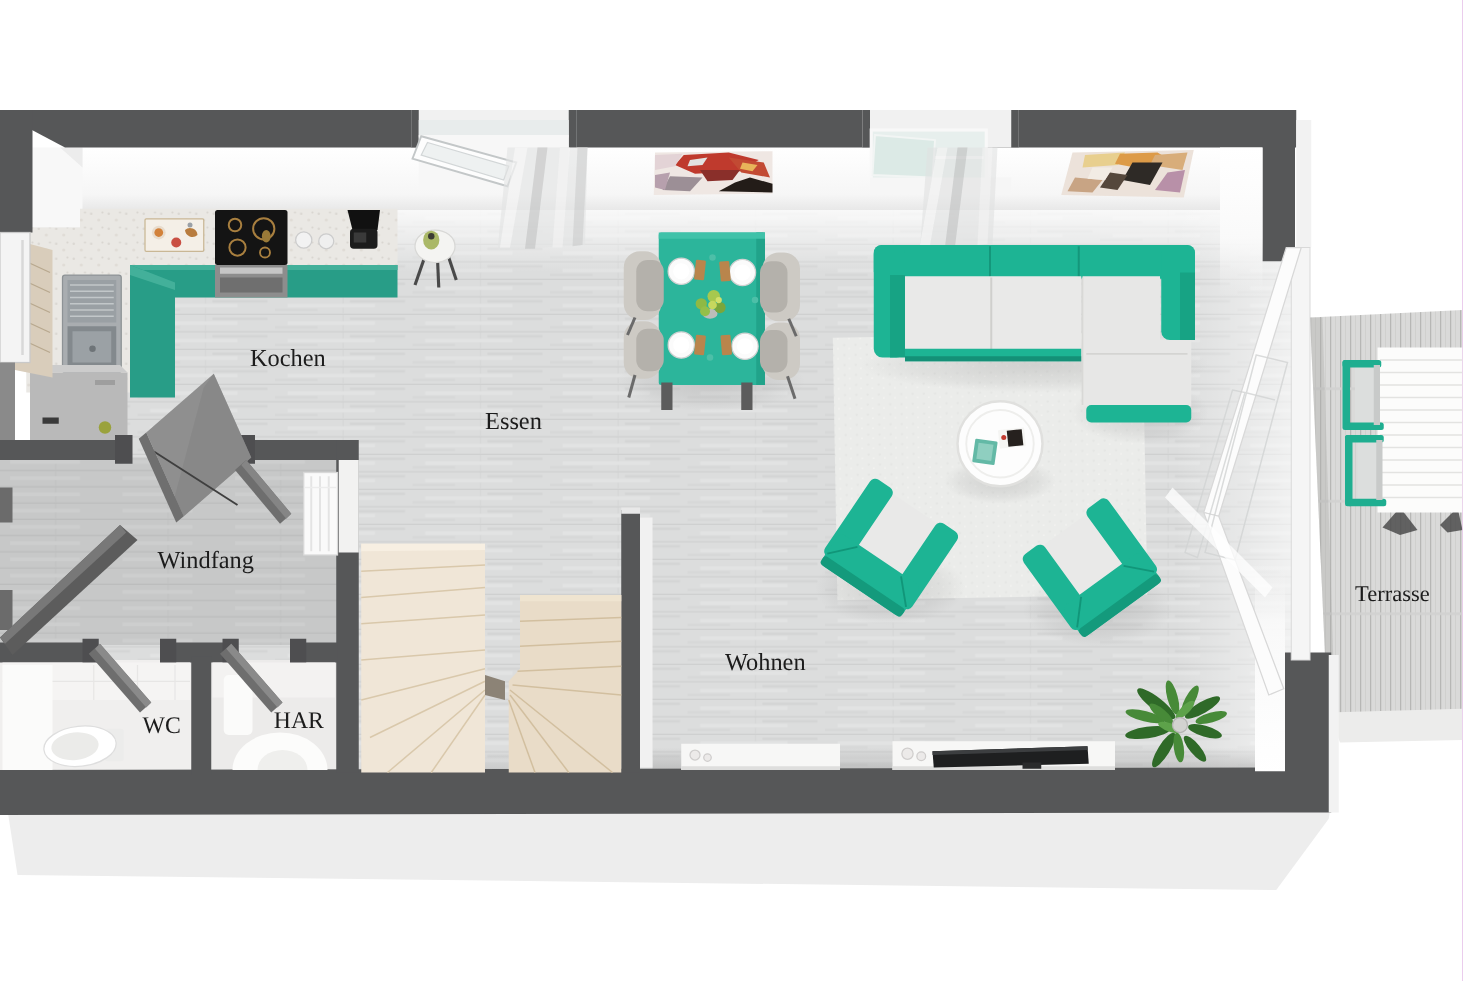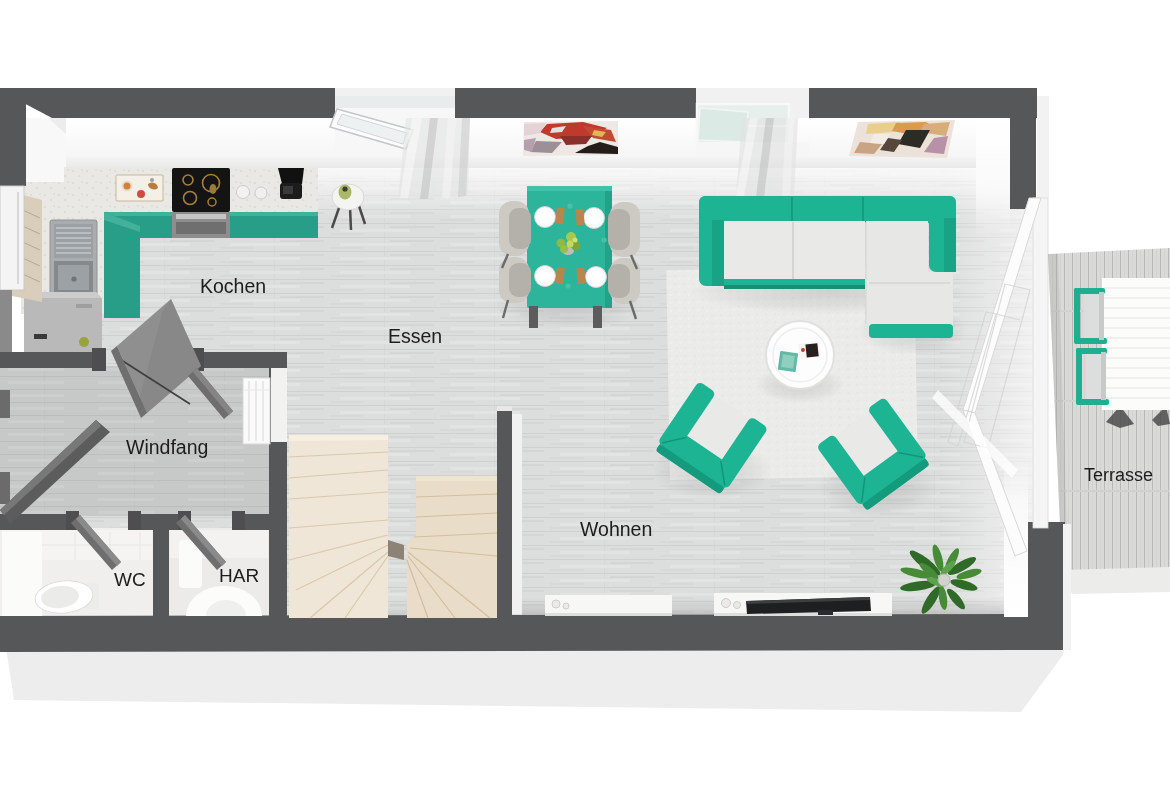--- a/index.html
+++ b/index.html
@@ -1,17 +1,17 @@
 <!DOCTYPE html>
 <html><head>
 <meta charset="utf-8">
 <style>
   html,body{margin:0;padding:0;background:#ffffff;}
   #scene{position:relative;width:1170px;height:785px;overflow:hidden;background:#a21caf;
-         font-family:Liberation Sans, sans-serif;}
+         font-family:Liberation Serif, serif;}
   svg{display:block;}
 </style>
 </head>
 <body>
 <div id="scene">
 <svg width="1170" height="785" viewBox="0 0 1170 785">
 <defs>
   <pattern id="floorMain" width="110" height="14" patternUnits="userSpaceOnUse">
     <rect width="110" height="14" fill="#dcdddd"></rect>
     <rect y="13" width="110" height="1" fill="#cfd0d0"></rect>

